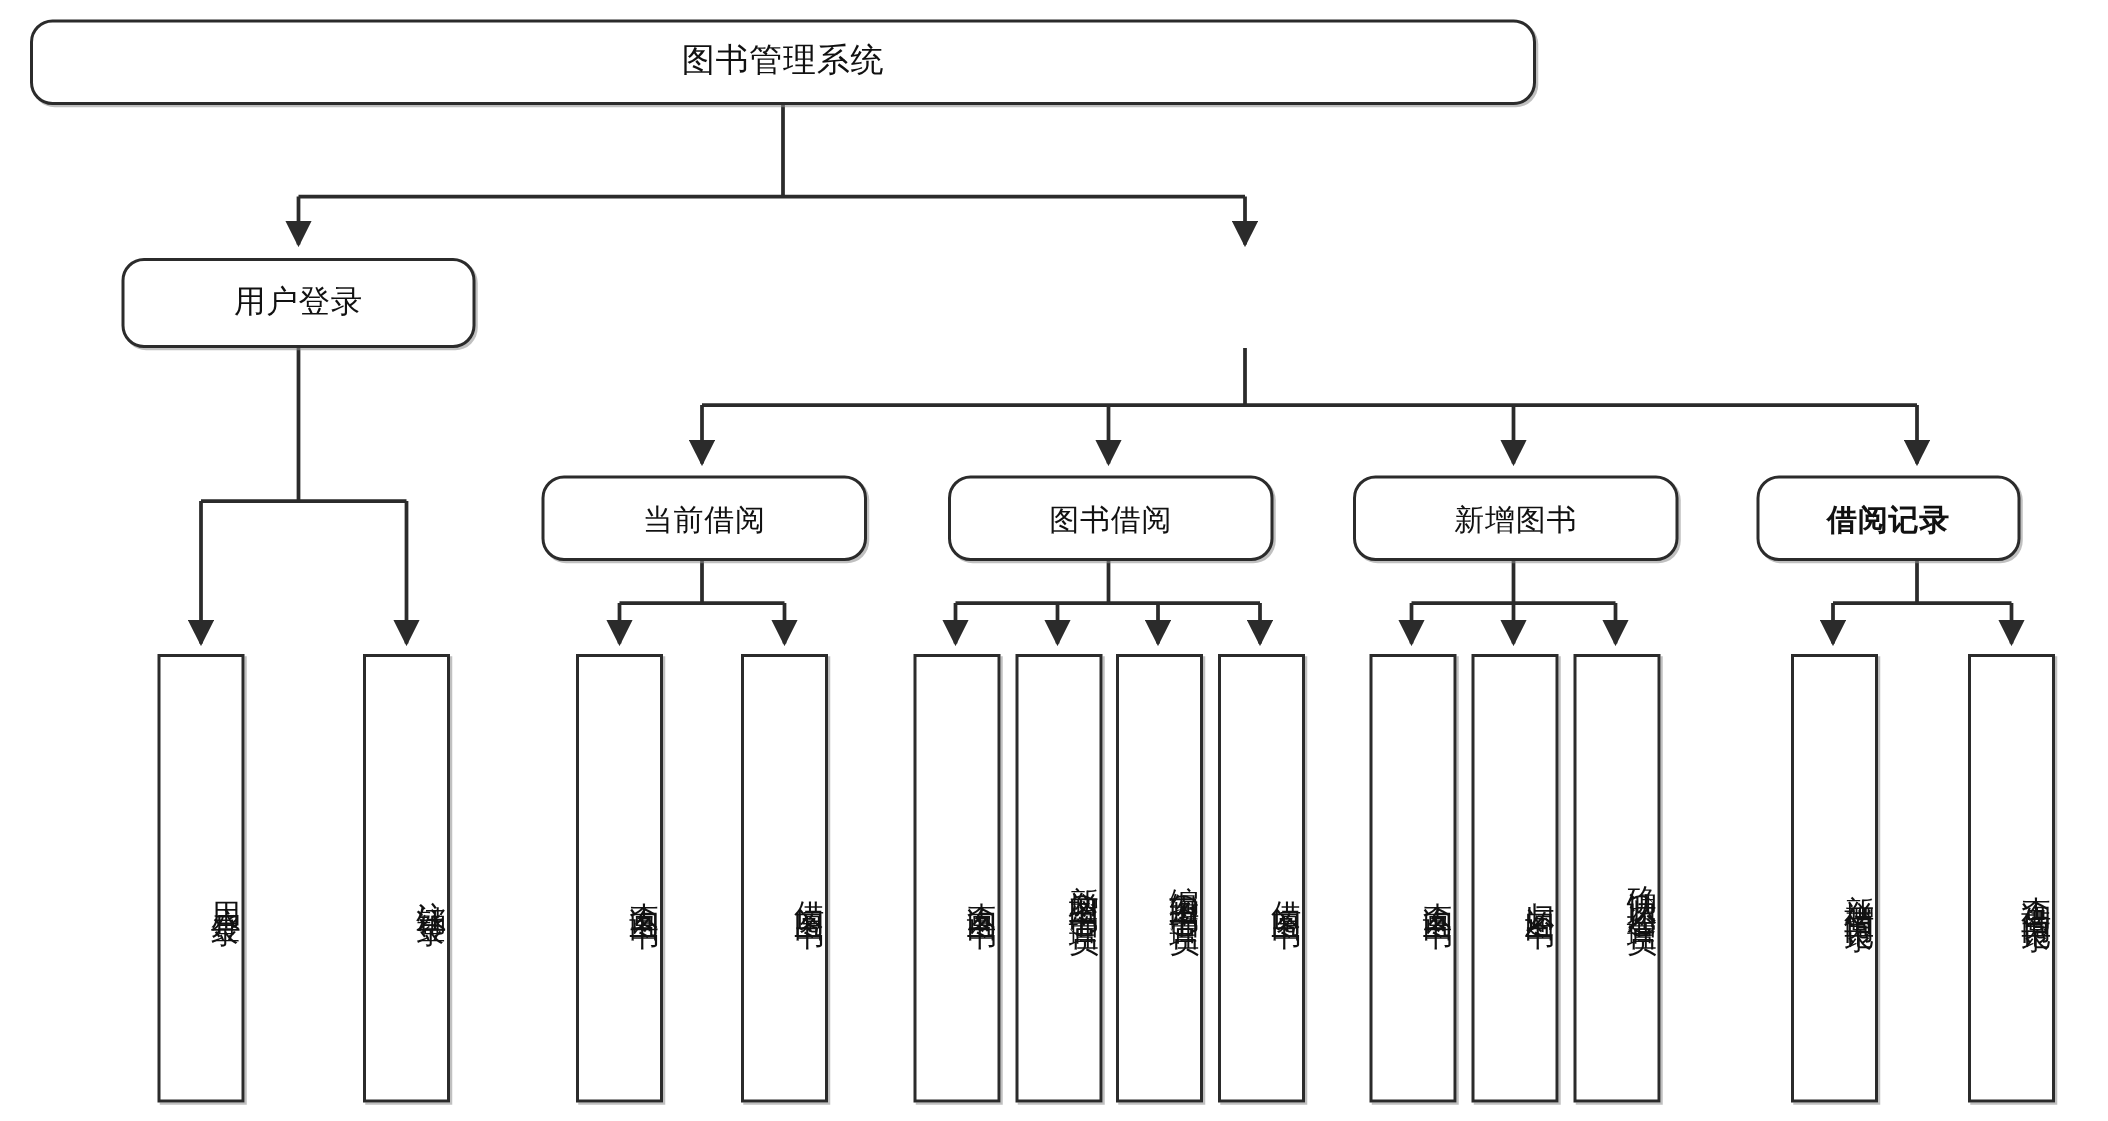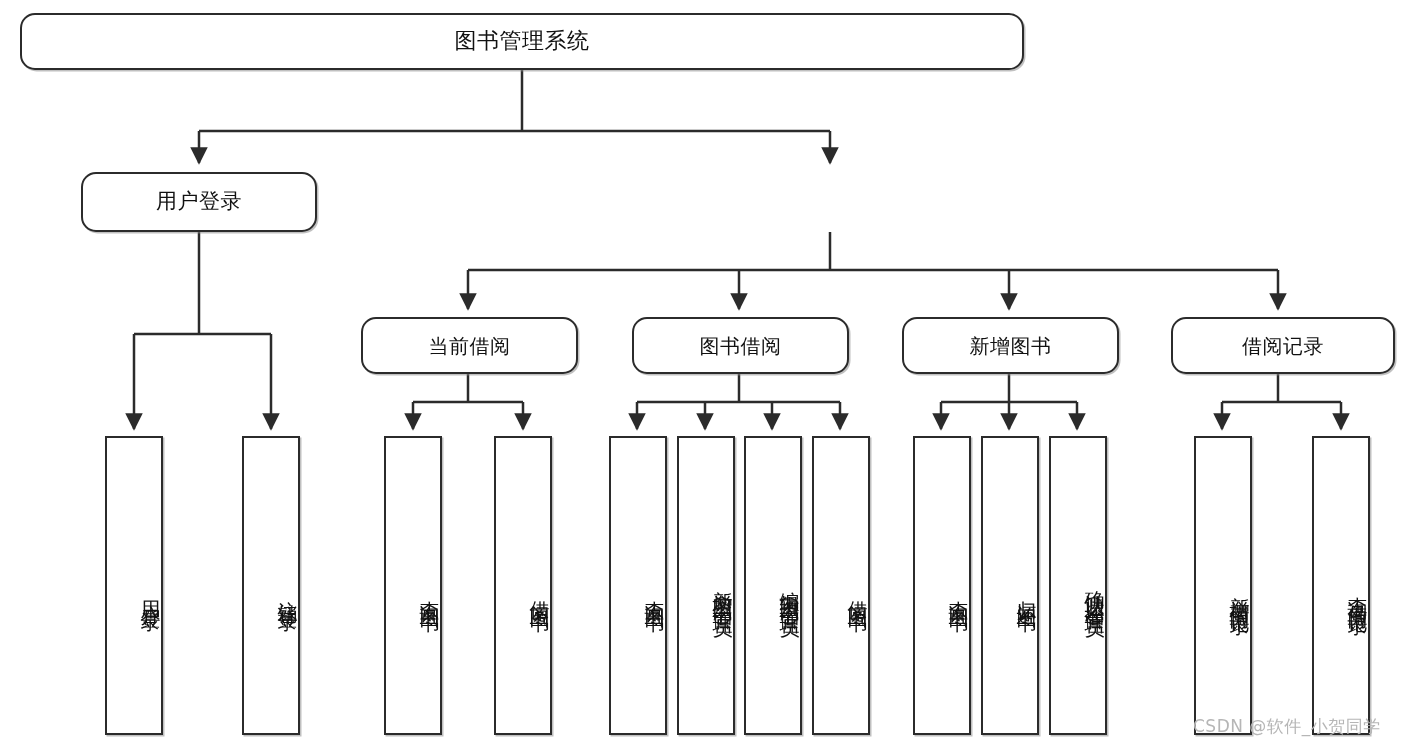--- a/index.html
+++ b/index.html
@@ -126,35 +126,34 @@
     </g>
   </svg>
 
   <div class="node h root" style="left:20px; top:13px; width:1004px; height:57px;">图书管理系统</div>
 
   <div class="node h" style="left:81px; top:172px; width:236px; height:60px;">用户登录</div>
 
   <div class="node h lvl3" style="left:361px; top:317px; width:217px; height:57px;">当前借阅</div>
   <div class="node h lvl3" style="left:632px; top:317px; width:217px; height:57px;">图书借阅</div>
   <div class="node h lvl3" style="left:902px; top:317px; width:217px; height:57px;">新增图书</div>
-  <div class="node h lvl3" style="left:1171px; top:317px; width:224px; height:57px;">借阅记录</div>
+  <div class="node h lvl3" style="left:1171px; top:317px; width:176px; height:57px;font-weight:bold;">借阅记录</div>
 
   <div class="node v" style="left:105px; top:436px; width:58px; height:299px;">用户登录</div>
   <div class="node v" style="left:242px; top:436px; width:58px; height:299px;">注销登录</div>
 
   <div class="node v" style="left:384px; top:436px; width:58px; height:299px;">查询图书</div>
   <div class="node v" style="left:494px; top:436px; width:58px; height:299px;">借阅图书</div>
 
   <div class="node v" style="left:609px; top:436px; width:58px; height:299px;">查询图书</div>
   <div class="node v" style="left:677px; top:436px; width:58px; height:299px;">新增图书（管理员）</div>
   <div class="node v" style="left:744px; top:436px; width:58px; height:299px;">编辑图书（管理员）</div>
   <div class="node v" style="left:812px; top:436px; width:58px; height:299px;">借阅图书</div>
 
   <div class="node v" style="left:913px; top:436px; width:58px; height:299px;">查询图书</div>
   <div class="node v" style="left:981px; top:436px; width:58px; height:299px;">归还图书</div>
   <div class="node v" style="left:1049px; top:436px; width:58px; height:299px;">确认归还（管理员）</div>
 
   <div class="node v" style="left:1194px; top:436px; width:58px; height:299px;">新增借阅记录</div>
   <div class="node v" style="left:1312px; top:436px; width:58px; height:299px;">查询借阅记录</div>
 
-  <div class="watermark" style="left:1193px; top:715px;">CSDN @软件_小贺同学</div>
 
 </div>
 
 </body></html>

